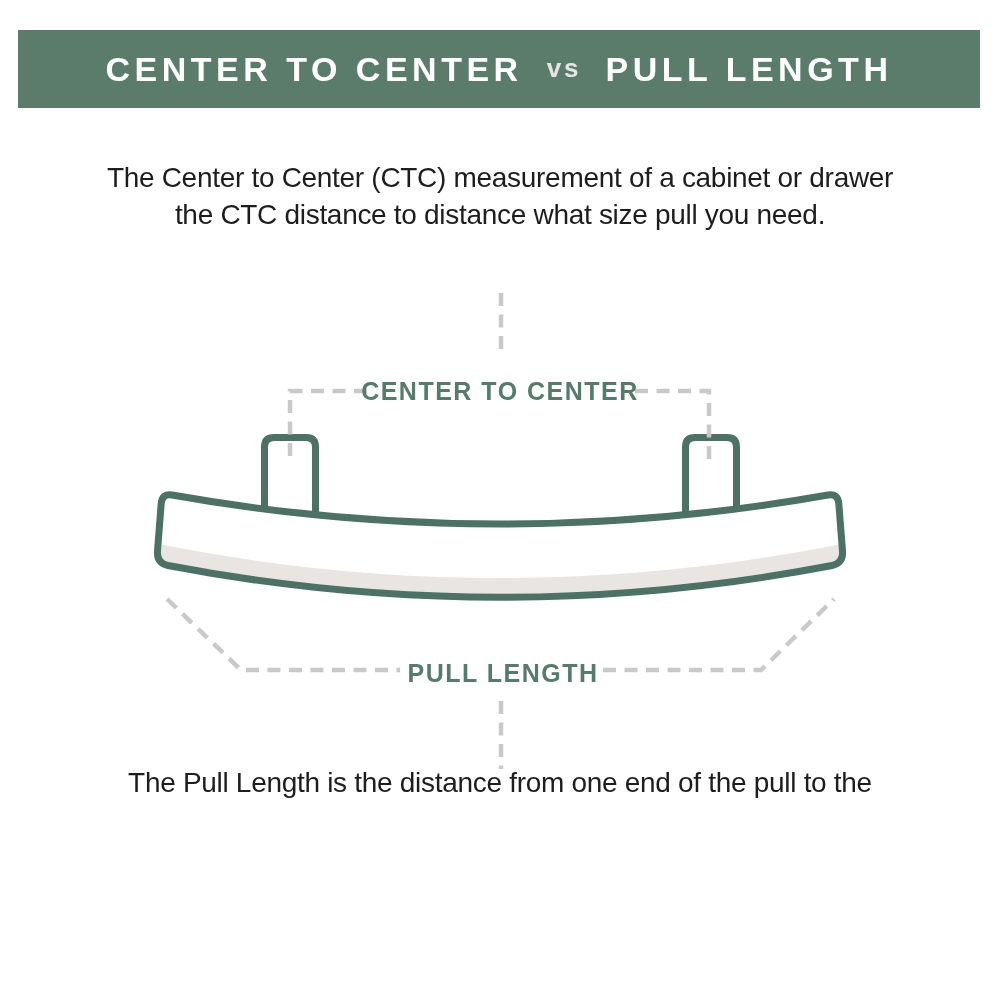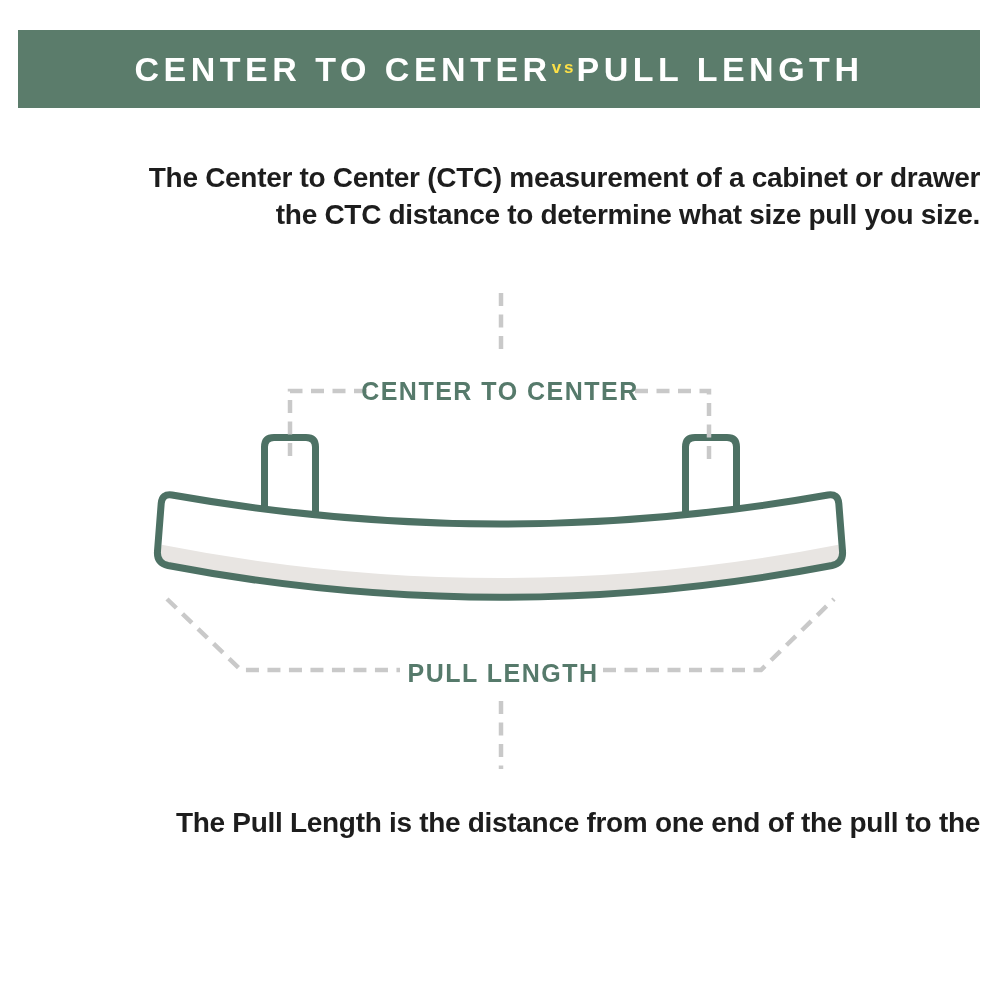--- a/index.html
+++ b/index.html
@@ -24,31 +24,31 @@
   .header-band{
     position:absolute;left:18px;top:30px;width:962px;height:78px;
     background:var(--band);
     display:flex;align-items:center;justify-content:center;
   }
   .header-band .title{
     color:#ffffff;font-weight:bold;font-size:34px;letter-spacing:4.5px;
     white-space:nowrap;
   }
   .header-band .vs{
-    color:#fde047;font-weight:bold;font-size:17px;letter-spacing:3px;
-    margin:0 0;position:relative;top:-1px;
+    color:#e5e5e5;font-weight:bold;font-size:26px;letter-spacing:3px;
+    margin:0 24px;position:relative;top:-1px;
   }
   
   .para{
-    position:absolute;left:20px;right:20px;text-align:right;
-    color:var(--ink);font-weight:bold;font-size:28px;line-height:37px;
+    position:absolute;left:20px;right:20px;text-align:center;
+    color:var(--ink);font-weight:normal;font-size:28px;line-height:37px;
     letter-spacing:-0.3px;
   }
   .para-top{top:159px;}
-  .para-bottom{top:804px;}
+  .para-bottom{top:764px;}
   
   .diagram-label{
     position:absolute;left:0;right:0;text-align:center;
     color:var(--label);font-weight:bold;font-size:25px;letter-spacing:1.5px;
     white-space:nowrap;
   }
   .ctc-label{top:377px;}
   .pull-label{top:659px;left:6px;}
   
   .diagram-svg{position:absolute;left:0;top:0;width:1000px;height:1000px;}
@@ -83,21 +83,21 @@
 <div class="canvas">
 
   <div class="header-band">
     <span class="title">CENTER TO CENTER</span>
     <span class="vs">vs</span>
     <span class="title">PULL LENGTH</span>
   </div>
 
   <div class="para para-top">
     <div>The Center to Center (CTC) measurement of a cabinet or drawer</div>
-    <div>the CTC distance to determine what size pull you size.</div>
+    <div>the CTC distance to distance what size pull you need.</div>
   </div>
 
   <svg class="diagram-svg" viewBox="0 0 1000 1000" xmlns="http://www.w3.org/2000/svg">
     <defs>
       <clipPath id="barClip">
         <path d="M 172 495 Q 500 553 828 495 Q 838 493.5 838.8 503.5 L 842.5 551
                  Q 843.5 563 832 565.5 Q 500 629 168 565.5 Q 156.5 563 157.5 551
                  L 161.2 503.5 Q 162 493.5 172 495 Z"></path>
       </clipPath>
     </defs>

